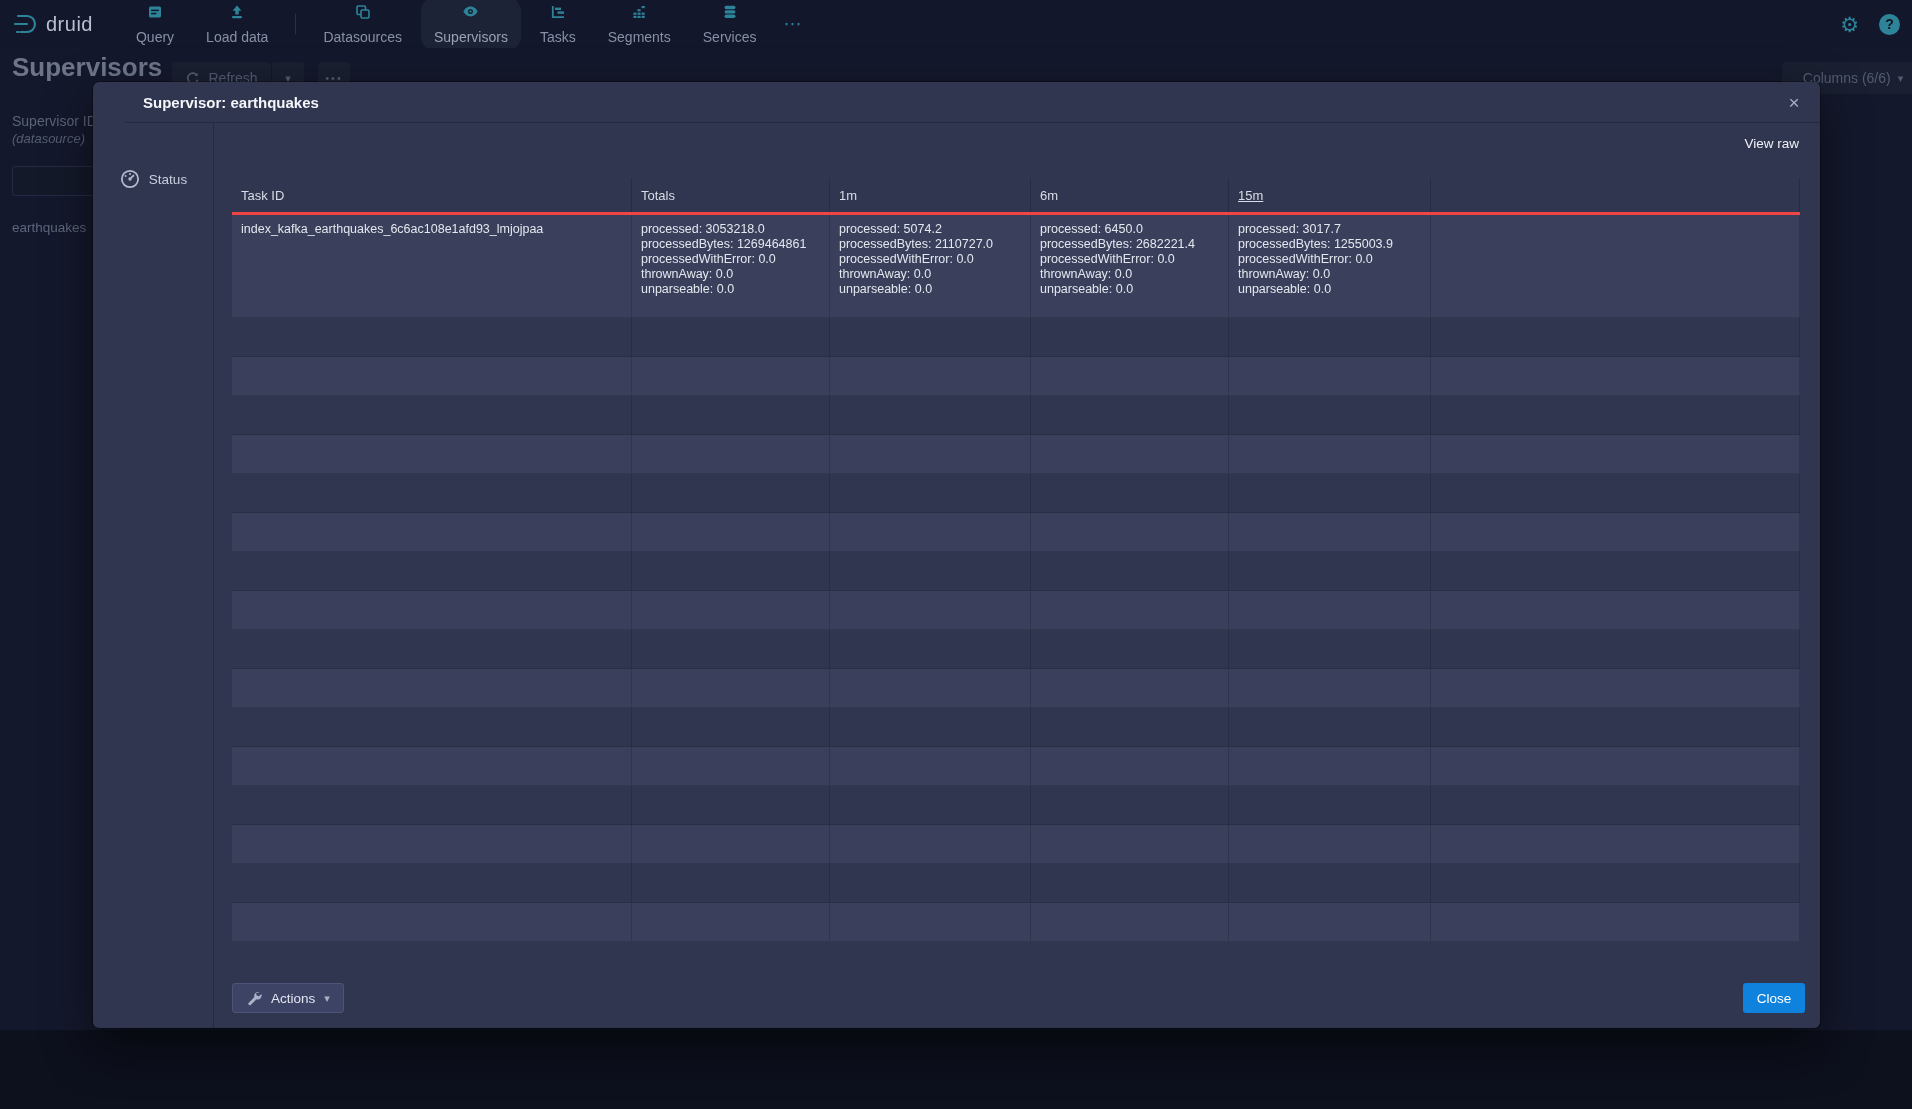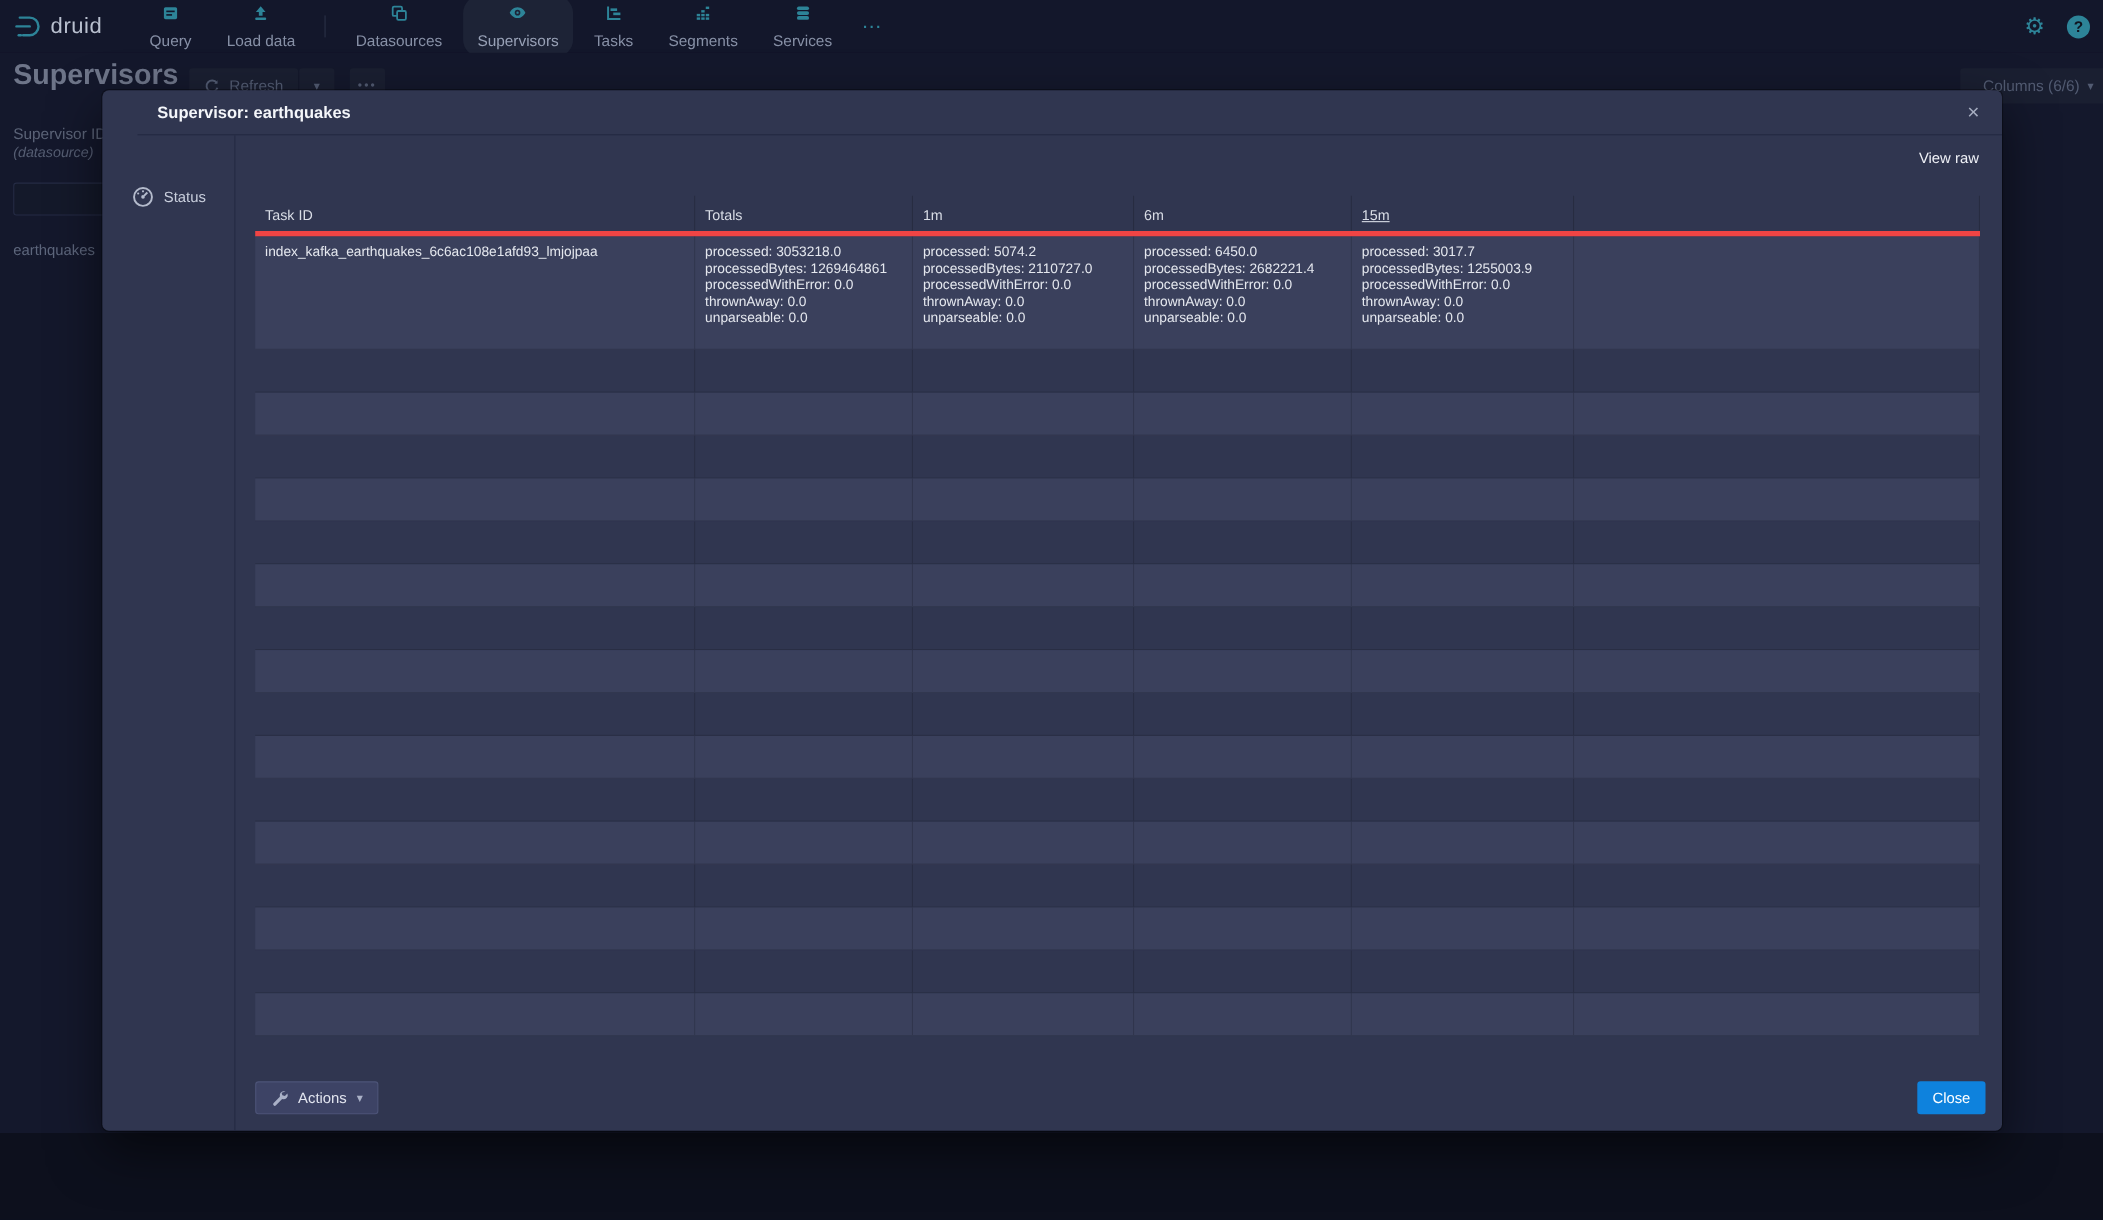--- a/index.html
+++ b/index.html
@@ -84,21 +84,21 @@
   .side-tab svg { color:#b4bbcc; }
   .side-tab.active { background:#0e83dd; color:#ffffff; }
   .side-tab.active svg { color:#ffffff; }
 
   .view-raw {
     position:absolute; right:21px; top:54px; font-size:13.5px; color:#eff1f7; cursor:pointer;
   }
 
   
   .stat-table { position:absolute; left:139px; top:96px; width:1568px; }
-  .thead { display:flex; height:37px; border-bottom:5px solid #ef4444; }
+  .thead { display:flex; height:37px; border-bottom:3px solid #ef4444; }
   .th {
     padding:10px 9px 0 9px; font-size:13px; color:#d9dde6;
     border-right:1px solid rgba(0,0,0,0.18); cursor:pointer; overflow:hidden; white-space:nowrap;
   }
   .tr { display:flex; height:39px; border-bottom:1px solid rgba(0,0,0,0.14); }
   .tr.data-row { height:103px; }
   .tr.light { background:#3a405c; }
   .td {
     padding:7px 9px; font-size:12.5px; line-height:15px; color:#e4e7ee;
     border-right:1px solid rgba(0,0,0,0.16); overflow:hidden; white-space:nowrap;

